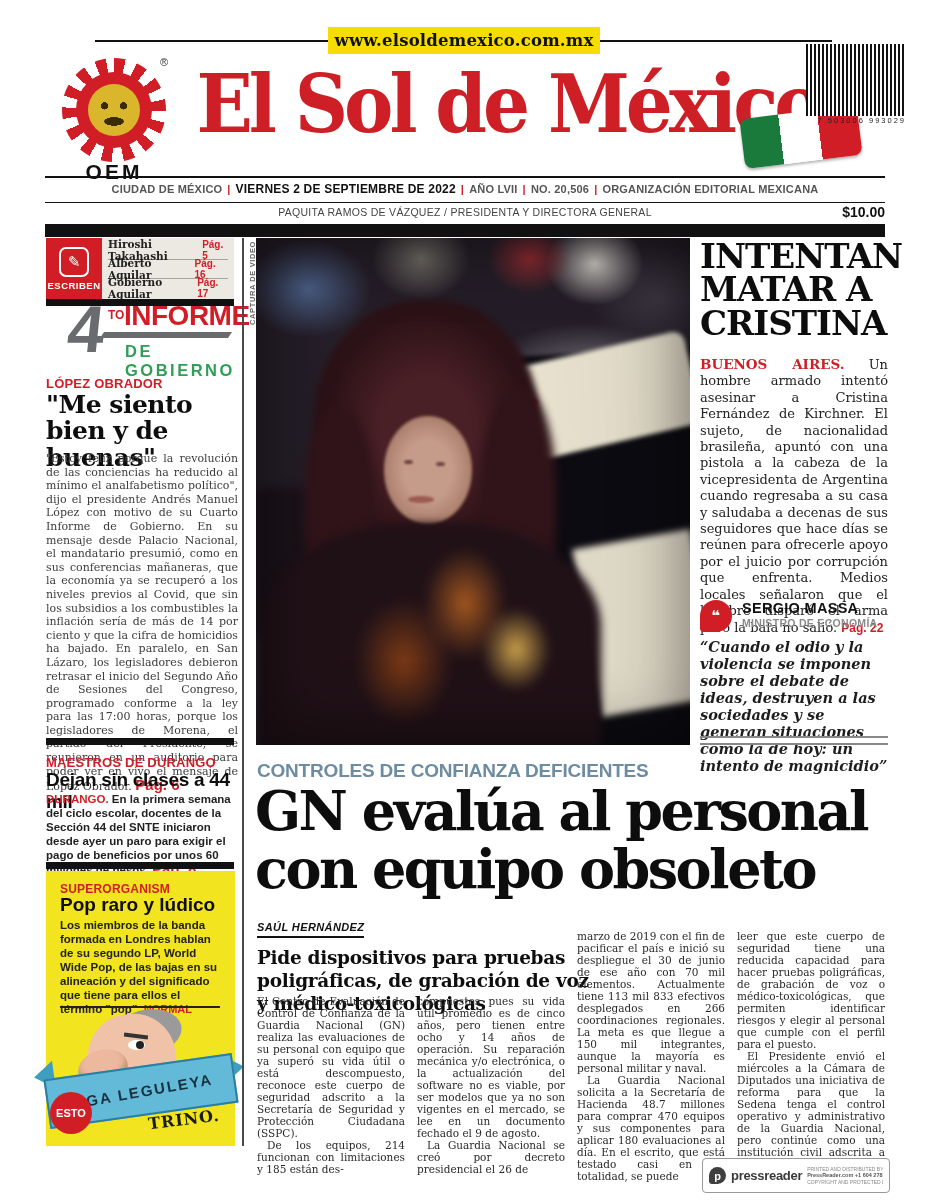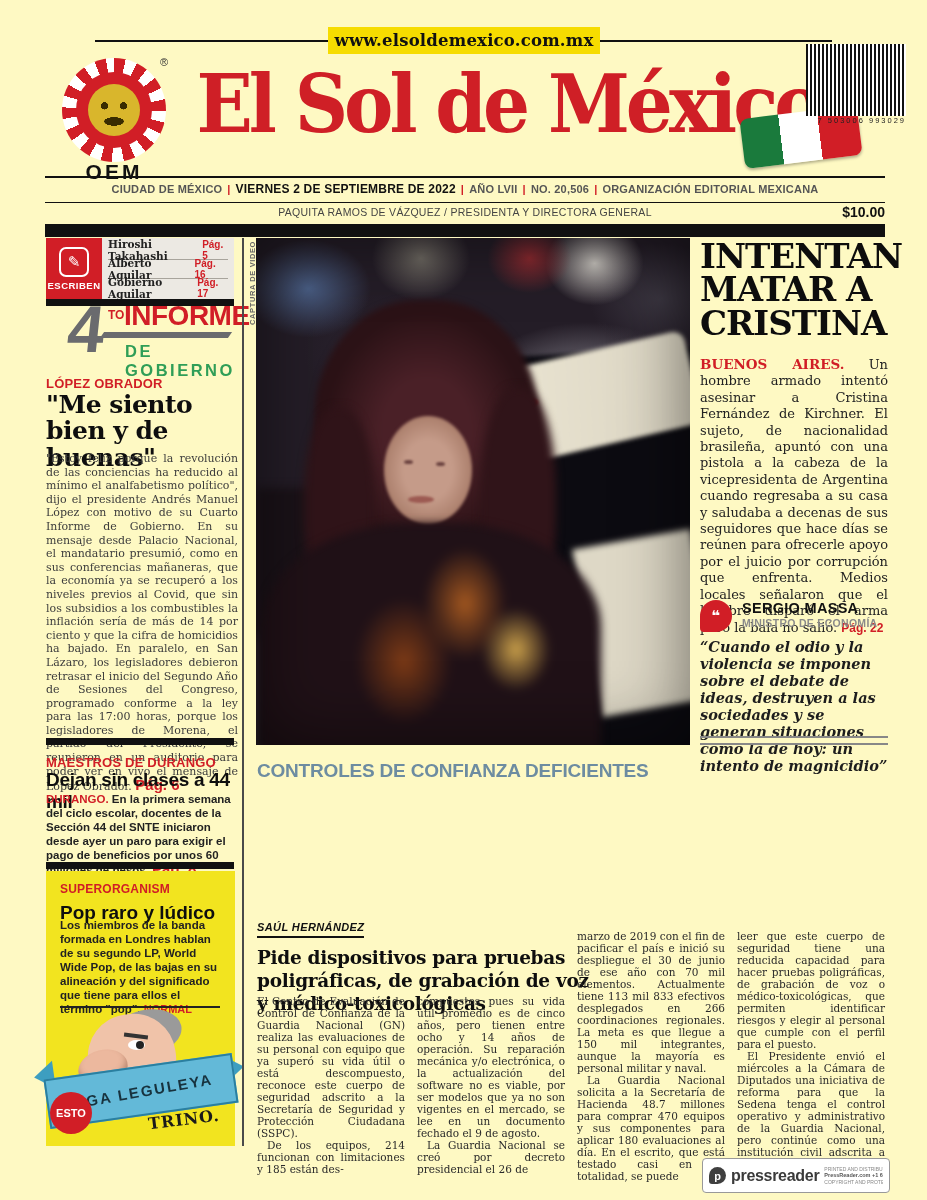--- a/index.html
+++ b/index.html
@@ -1,16 +1,16 @@
 <!DOCTYPE html>
 <html><head>
 <meta charset="utf-8">
 <style>
   html,body{margin:0;padding:0;background:#e8e8e8;}
-  #page{position:relative;width:927px;height:1200px;background:#fef9c3;overflow:hidden;
+  #page{position:relative;width:927px;height:1200px;background:#ffffff;overflow:hidden;
         font-family:"Liberation Sans","DejaVu Sans",sans-serif;color:#111;}
   .abs{position:absolute;}
   
   #topline-l,#topline-r{top:40px;height:2px;background:#111;}
   #url-banner{left:328px;top:27px;width:272px;height:27px;background:#f6dc00;
       display:flex;align-items:center;justify-content:center;
       font-family:"DejaVu Serif",serif;font-weight:bold;font-size:16.5px;letter-spacing:.2px;}
   
   #sun-logo{left:62px;top:58px;width:104px;height:104px;border-radius:50%;
       background:repeating-conic-gradient(#d11e26 0 13deg, #ffffff 13deg 26deg);}
@@ -63,21 +63,21 @@
   #lopez-body{left:46px;top:452px;width:192px;font-family:"DejaVu Serif",serif;font-size:11px;
       line-height:13.6px;color:#3c3c3c;text-align:justify;}
   .pgref{color:#d11e26;font-weight:900;font-family:"Liberation Sans",sans-serif;font-size:15px;}
   .bar7{height:7px;background:#111;}
   #durango-head{left:46px;top:769px;width:195px;font-weight:900;font-size:19px;color:#0e0e0e;letter-spacing:-.3px;}
   #durango-body{left:46px;top:792px;width:192px;font-size:11.5px;line-height:14px;color:#222;font-weight:600;}
   .leadin{color:#d11e26;font-weight:900;}
   
   #yellow{left:46px;top:871px;width:189px;height:275px;background:#f2e41f;}
   #so-kicker{left:60px;top:882px;font-size:12px;}
-  #so-head{left:60px;top:894px;font-size:19px;font-weight:900;color:#0e0e0e;margin-top:8px;}
+  #so-head{left:60px;top:894px;font-size:19px;font-weight:900;color:#0e0e0e;}
   #so-body{left:60px;top:918px;width:162px;font-size:11.5px;line-height:14px;font-weight:600;color:#222;}
   #so-divider{left:60px;top:1006px;width:160px;height:1.5px;background:#222;}
   
   #cartoon{left:52px;top:1010px;width:178px;height:128px;}
   #ct-hair{left:58px;top:0;width:72px;height:46px;background:#9a9a9a;border-radius:50%;transform:rotate(-12deg);}
   #ct-head{left:36px;top:4px;width:88px;height:88px;background:#f0c3a9;border-radius:48%;transform:rotate(-8deg);}
   #ct-nose{left:26px;top:40px;width:50px;height:36px;background:#ecb89e;border-radius:50%;transform:rotate(-14deg);
       box-shadow:inset 0 -6px 6px rgba(120,70,50,.45);}
   #ct-eye{left:76px;top:30px;width:17px;height:10px;background:#fff;border-radius:50%;}
   #ct-pupil{left:84px;top:31px;width:8px;height:8px;background:#222;border-radius:50%;}
@@ -135,21 +135,21 @@
       line-height:12px;color:#2a2a2a;text-align:justify;}
   .newscol p{margin:0;}
   .newscol p + p{text-indent:10px;}
   #col1{left:257px;top:995px;}  #col2{left:417px;top:995px;}
   #col3{left:577px;top:930px;}  #col4{left:737px;top:930px;}
   
   #pr{left:702px;top:1158px;width:188px;height:35px;border:1.5px solid #999;border-radius:4px;background:#fff;
       display:flex;align-items:center;padding:0 6px;gap:5px;box-sizing:border-box;}
   #pr-bubble{width:17px;height:17px;background:#3f3f3f;border-radius:50% 50% 50% 3px;color:#fff;
       display:flex;align-items:center;justify-content:center;font-size:11px;font-weight:bold;flex:0 0 auto;}
-  #pr-brand{font-size:16px;font-weight:bold;color:#3a3a3a;letter-spacing:-.3px;}
+  #pr-brand{font-size:13px;font-weight:bold;color:#3a3a3a;letter-spacing:-.3px;}
   #pr-right{display:flex;flex-direction:column;justify-content:center;overflow:hidden;}
   #pr-right .t{font-size:5px;line-height:6.5px;color:#888;white-space:nowrap;}
   #pr-right .t.mid{color:#555;font-weight:bold;font-size:5.5px;}
 </style>
 </head>
 <body>
 
 <div id="page">
 
   <div class="abs" id="topline-l" style="left:95px;width:233px;"></div>
@@ -280,20 +280,21 @@
   <div class="abs" id="massa">
     <div class="abs" id="massa-icon">❝</div>
     <div class="abs" id="massa-name">SERGIO MASSA</div>
     <div class="abs" id="massa-title">MINISTRO DE ECONOMÍA</div>
     <div id="massa-quote">“Cuando el odio y la violencia se imponen sobre el debate de ideas, destruyen a las sociedades y se generan situaciones como la de hoy: un intento de magnicidio”</div>
   </div>
   <div class="abs dline" style="top:736px;"></div>
   <div class="abs dline" style="top:743px;"></div>
 
   <div class="abs" id="gn-kicker">CONTROLES DE CONFIANZA DEFICIENTES</div>
+  <div class="abs" id="gn-head">GN evalúa al personal con equipo obsoleto</div>
   <div class="abs" id="gn-byline">SAÚL HERNÁNDEZ</div>
   <div class="abs" id="gn-subhead">Pide dispositivos para pruebas poligráficas, de grabación de voz y médico-toxicológicas</div>
   <div class="newscol" id="col1">
     <p>El Centro de Evaluación de Control de Confianza de la Guardia Nacional (GN) realiza las evaluaciones de su personal con equipo que ya superó su vida útil o está descompuesto, reconoce este cuerpo de seguridad adscrito a la Secretaría de Seguridad y Protección Ciudadana (SSPC).</p>
     <p>De los equipos, 214 funcionan con limitaciones y 185 están des-</p>
   </div>
   <div class="newscol" id="col2">
     <p>compuestos pues su vida útil promedio es de cinco años, pero tienen entre ocho y 14 años de operación. Su reparación mecánica y/o electrónica, o la actualización del software no es viable, por ser modelos que ya no son vigentes en el mercado, se lee en un documento fechado el 9 de agosto.</p>
     <p>La Guardia Nacional se creó por decreto presidencial el 26 de</p>
   </div>

